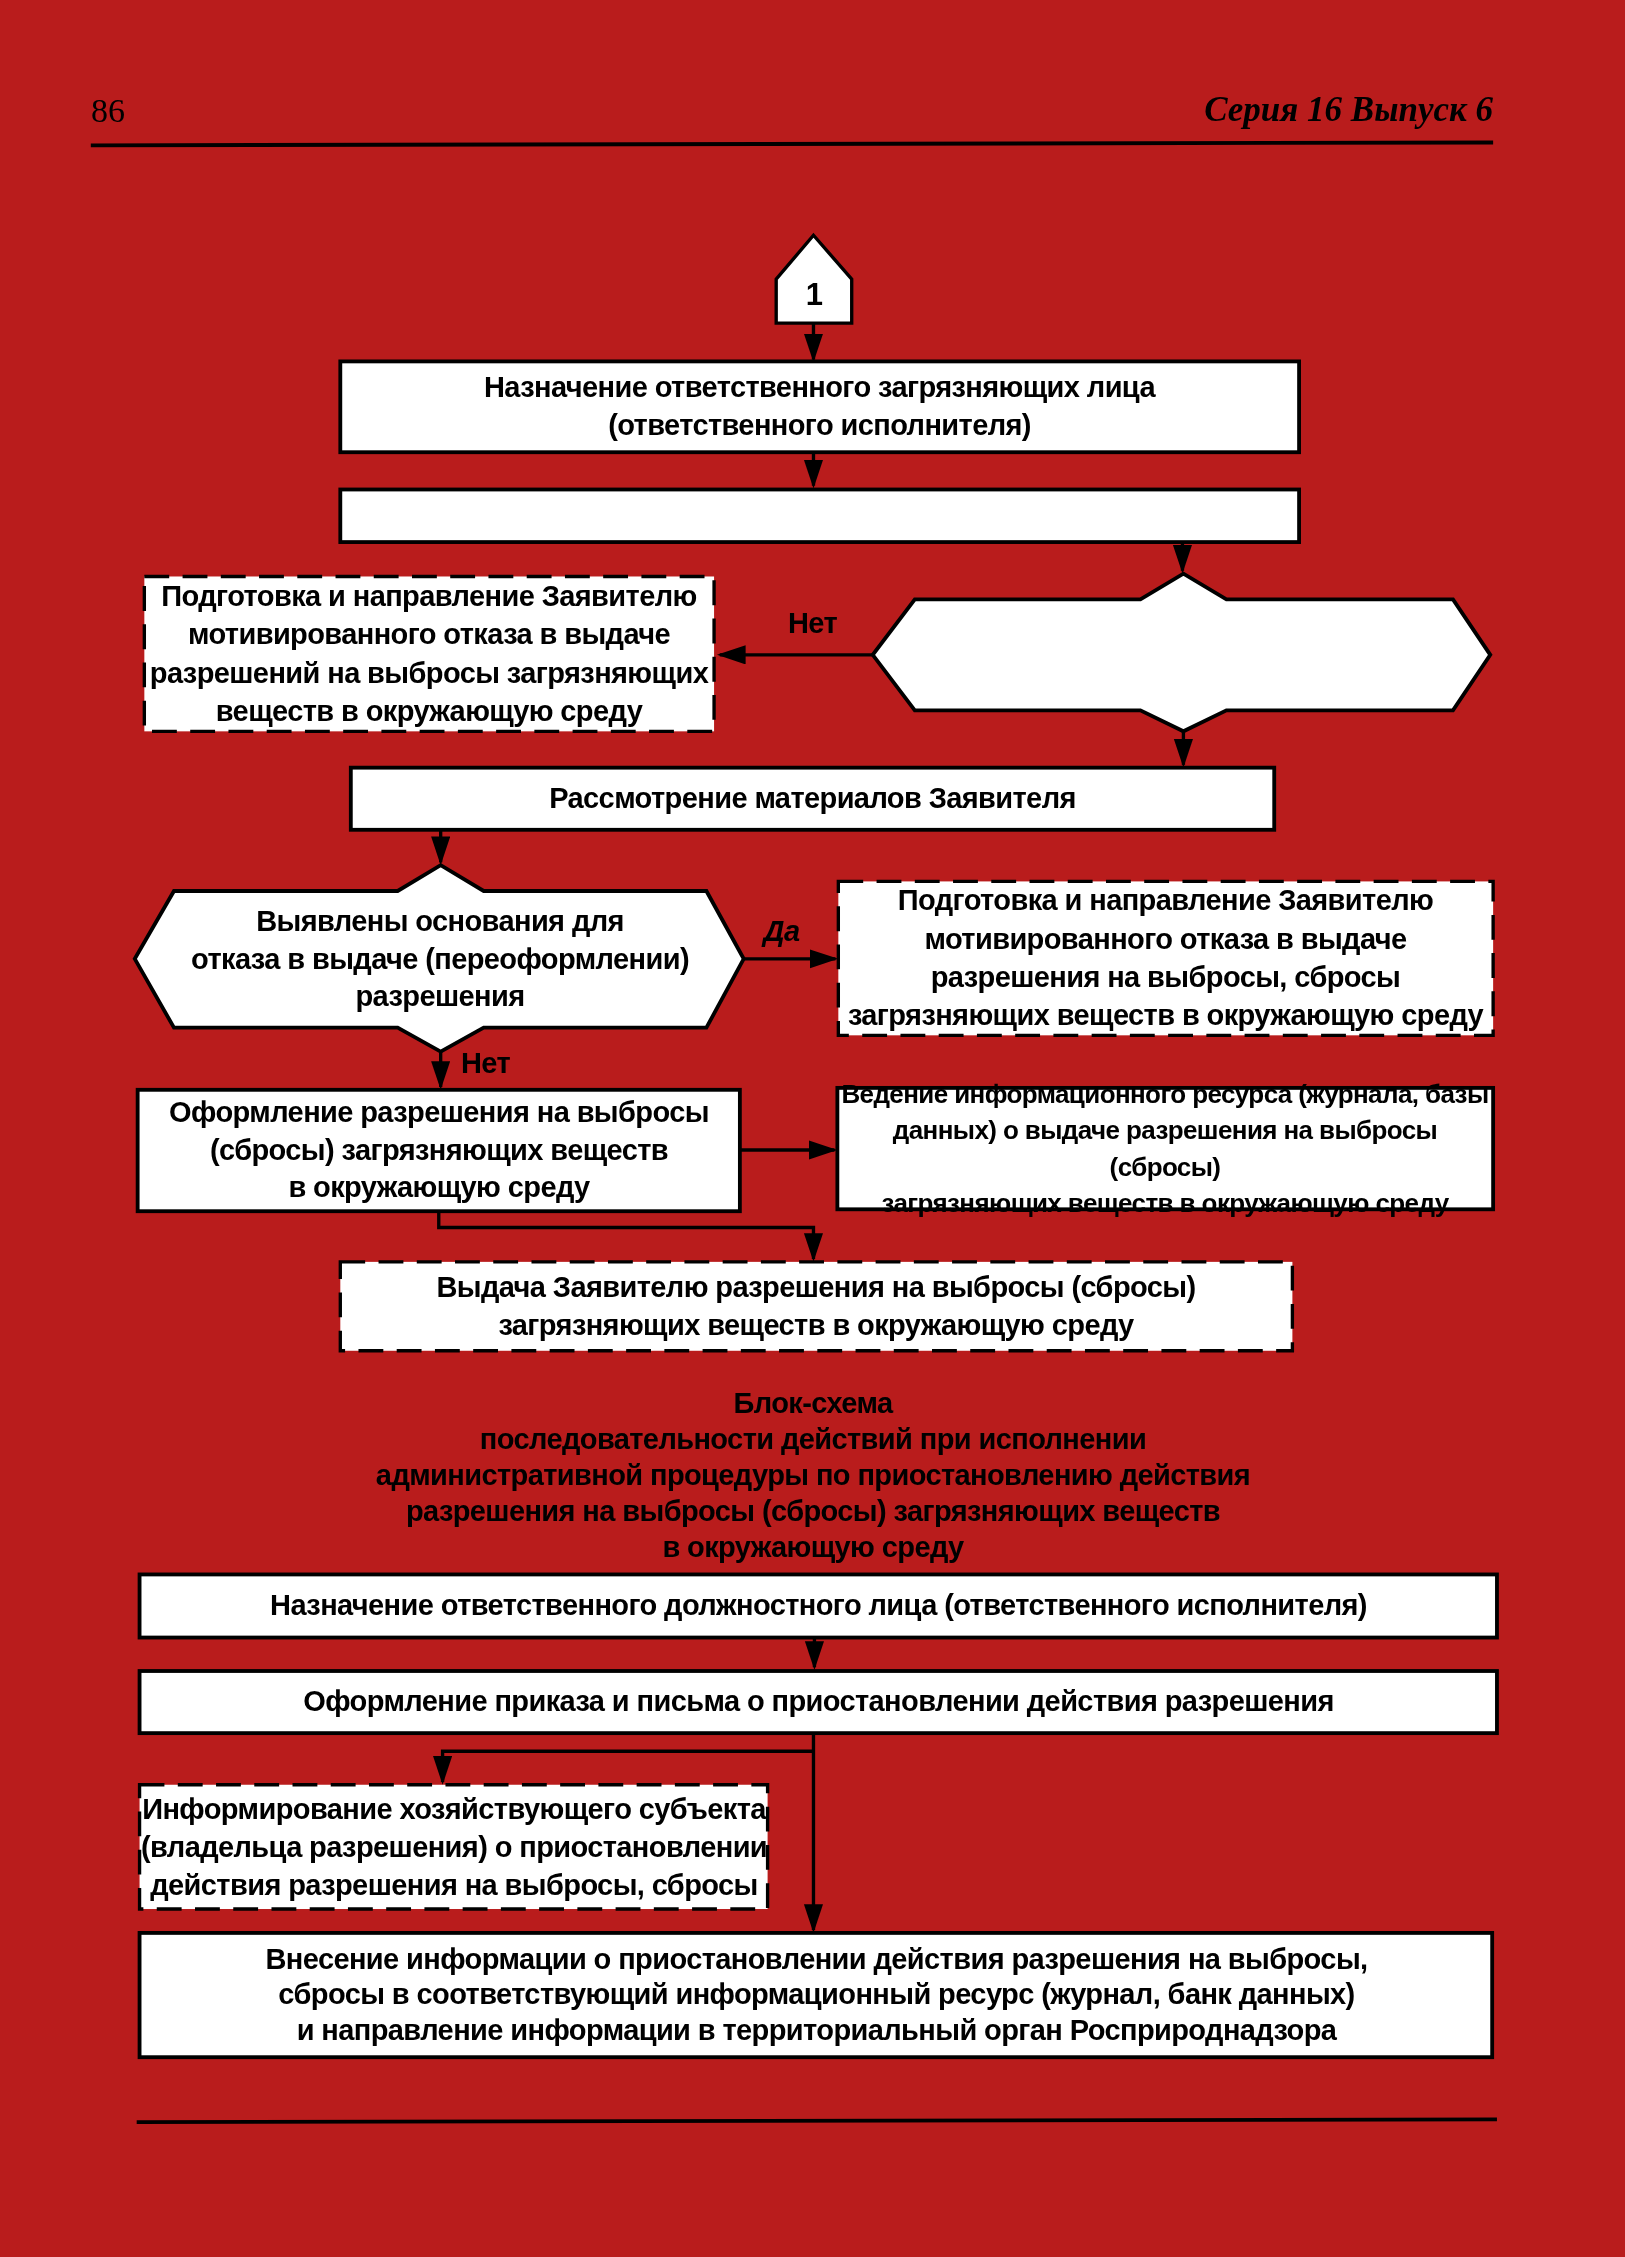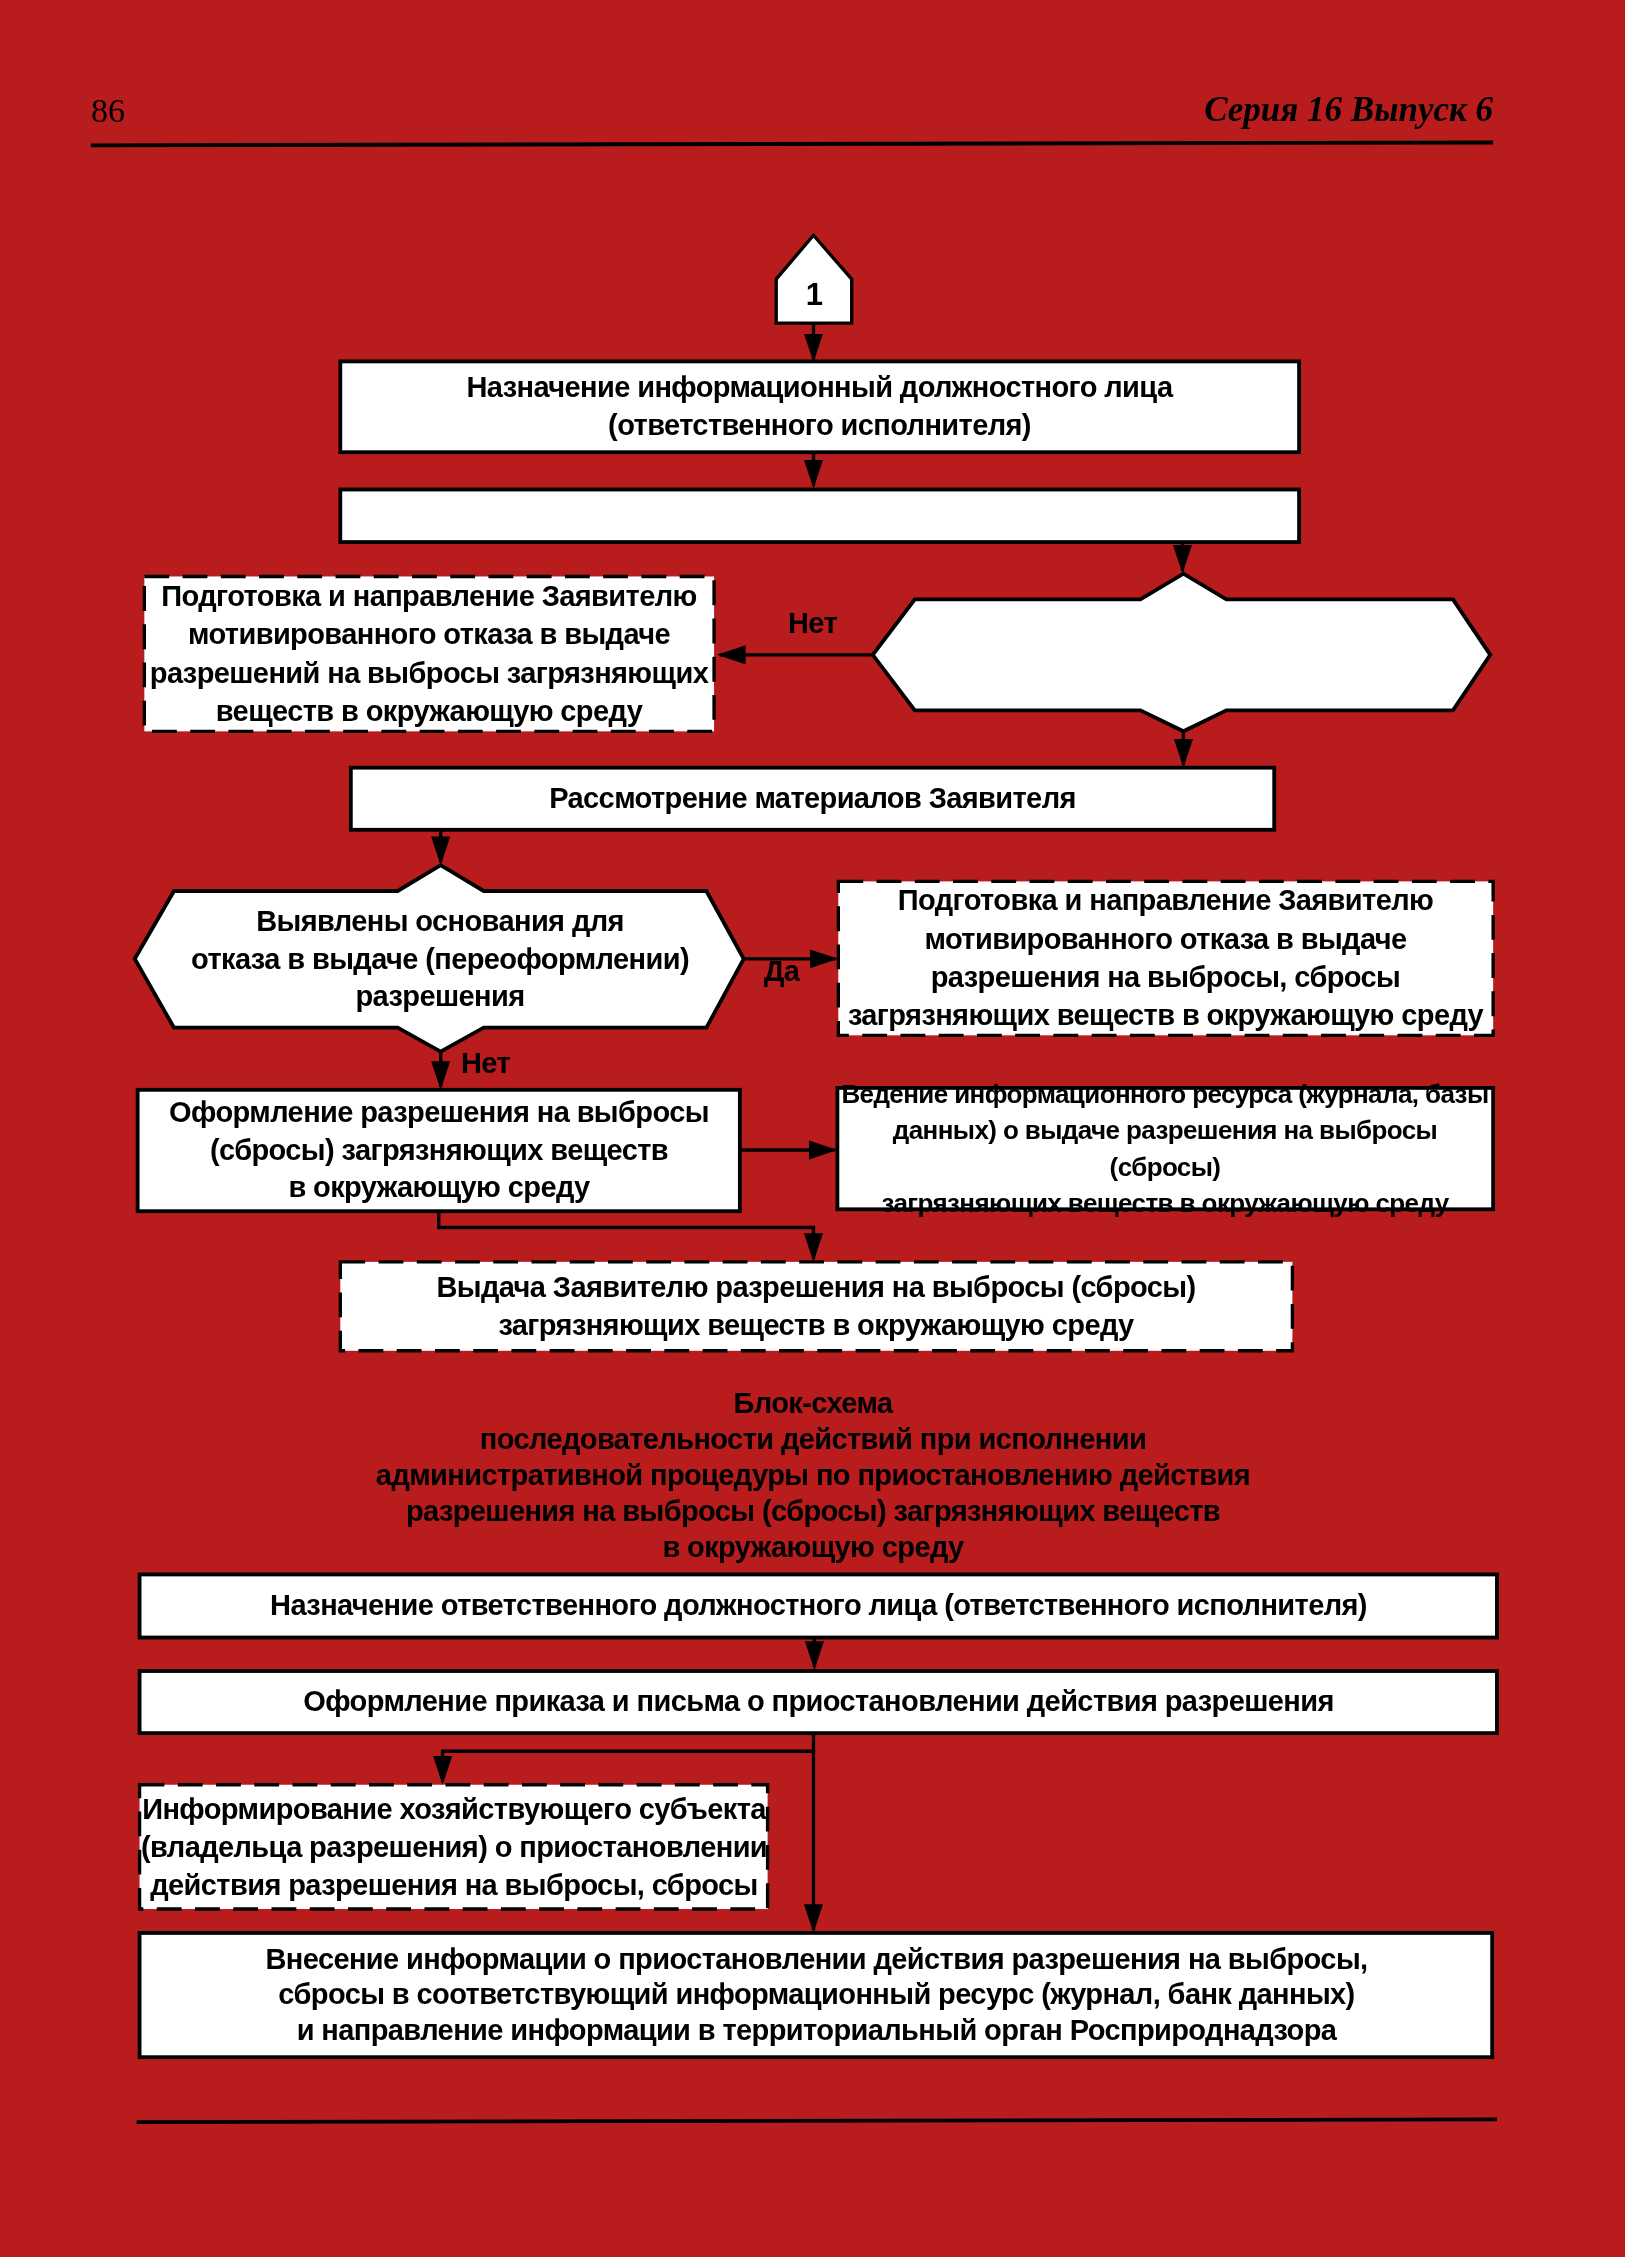--- a/index.html
+++ b/index.html
@@ -31,21 +31,21 @@
     color:#000;
   }
   .t-pent  {left:776px;top:270px;width:76px;height:50px;font-size:31px;}
   .t-box-a {left:340px;top:361px;width:959px;height:91px;}
   .t-box-b {left:340px;top:489px;width:959px;height:53px;}
   .t-dash-1{left:144px;top:576px;width:570px;height:155px;line-height:1.32;}
   .t-dec-1 {left:915px;top:599px;width:538px;height:111px;}
   .t-net-1 {left:760px;top:606px;width:105px;height:36px;}
   .t-review{left:351px;top:768px;width:923px;height:62px;}
   .t-dec-2 {left:174px;top:891px;width:532px;height:137px;}
-  .t-da    {left:741px;top:954px;width:81px;height:36px;}
+  .t-da    {left:741px;top:914px;width:81px;height:36px;font-style:italic;}
   .t-net-2 {left:461px;top:1046px;width:124px;height:36px;justify-content:flex-start;text-align:left;}
   .t-dash-2{left:838px;top:881px;width:655px;height:154px;line-height:1.32;}
   .t-box-c {left:138px;top:1090px;width:602px;height:121px;}
   .t-box-d {left:837px;top:1088px;width:656px;height:121px;font-size:26px;line-height:1.4;}
   .t-dash-3{left:340px;top:1262px;width:952px;height:89px;}
   .t-title {left:287px;top:1384px;width:1052px;height:184px;line-height:1.24;}
   .t-box-e {left:140px;top:1574px;width:1357px;height:63px;}
   .t-box-f {left:140px;top:1671px;width:1357px;height:62px;}
   .t-dash-4{left:140px;top:1785px;width:628px;height:124px;line-height:1.32;}
   .t-box-g {left:140px;top:1933px;width:1353px;height:124px;line-height:1.22;}
@@ -93,21 +93,21 @@
     <polyline points="459,1267 459,1284 851,1284 851,1317" fill="none" stroke="#000" stroke-width="3.5" marker-end="url(#arr)"></polyline>
     <line x1="852" y1="1713" x2="852" y2="1744" stroke="#000" stroke-width="3.5" marker-end="url(#arr)"></line>
     <line x1="851" y1="1813" x2="851" y2="2019" stroke="#000" stroke-width="3.5" marker-end="url(#arr)"></line>
     <polyline points="851,1832 463,1832 463,1864" fill="none" stroke="#000" stroke-width="3.5" marker-end="url(#arr)"></polyline>
   </svg>
 
   <div class="hdr-num">86</div>
   <div class="hdr-right">Серия 16  Выпуск 6</div>
 
   <div class="txt t-pent">1</div>
-  <div class="txt t-box-a">Назначение информационный должностного лица
+  <div class="txt t-box-a">Назначение ответственного загрязняющих лица
 (ответственного исполнителя)</div>
   <div class="txt t-dash-1">Подготовка и направление Заявителю
 мотивированного отказа в выдаче
 разрешений на выбросы загрязняющих
 веществ в окружающую среду</div>
   <div class="txt t-net-1">Нет</div>
   <div class="txt t-review">Рассмотрение материалов Заявителя</div>
   <div class="txt t-dec-2">Выявлены основания для
 отказа в выдаче (переоформлении)
 разрешения</div>

